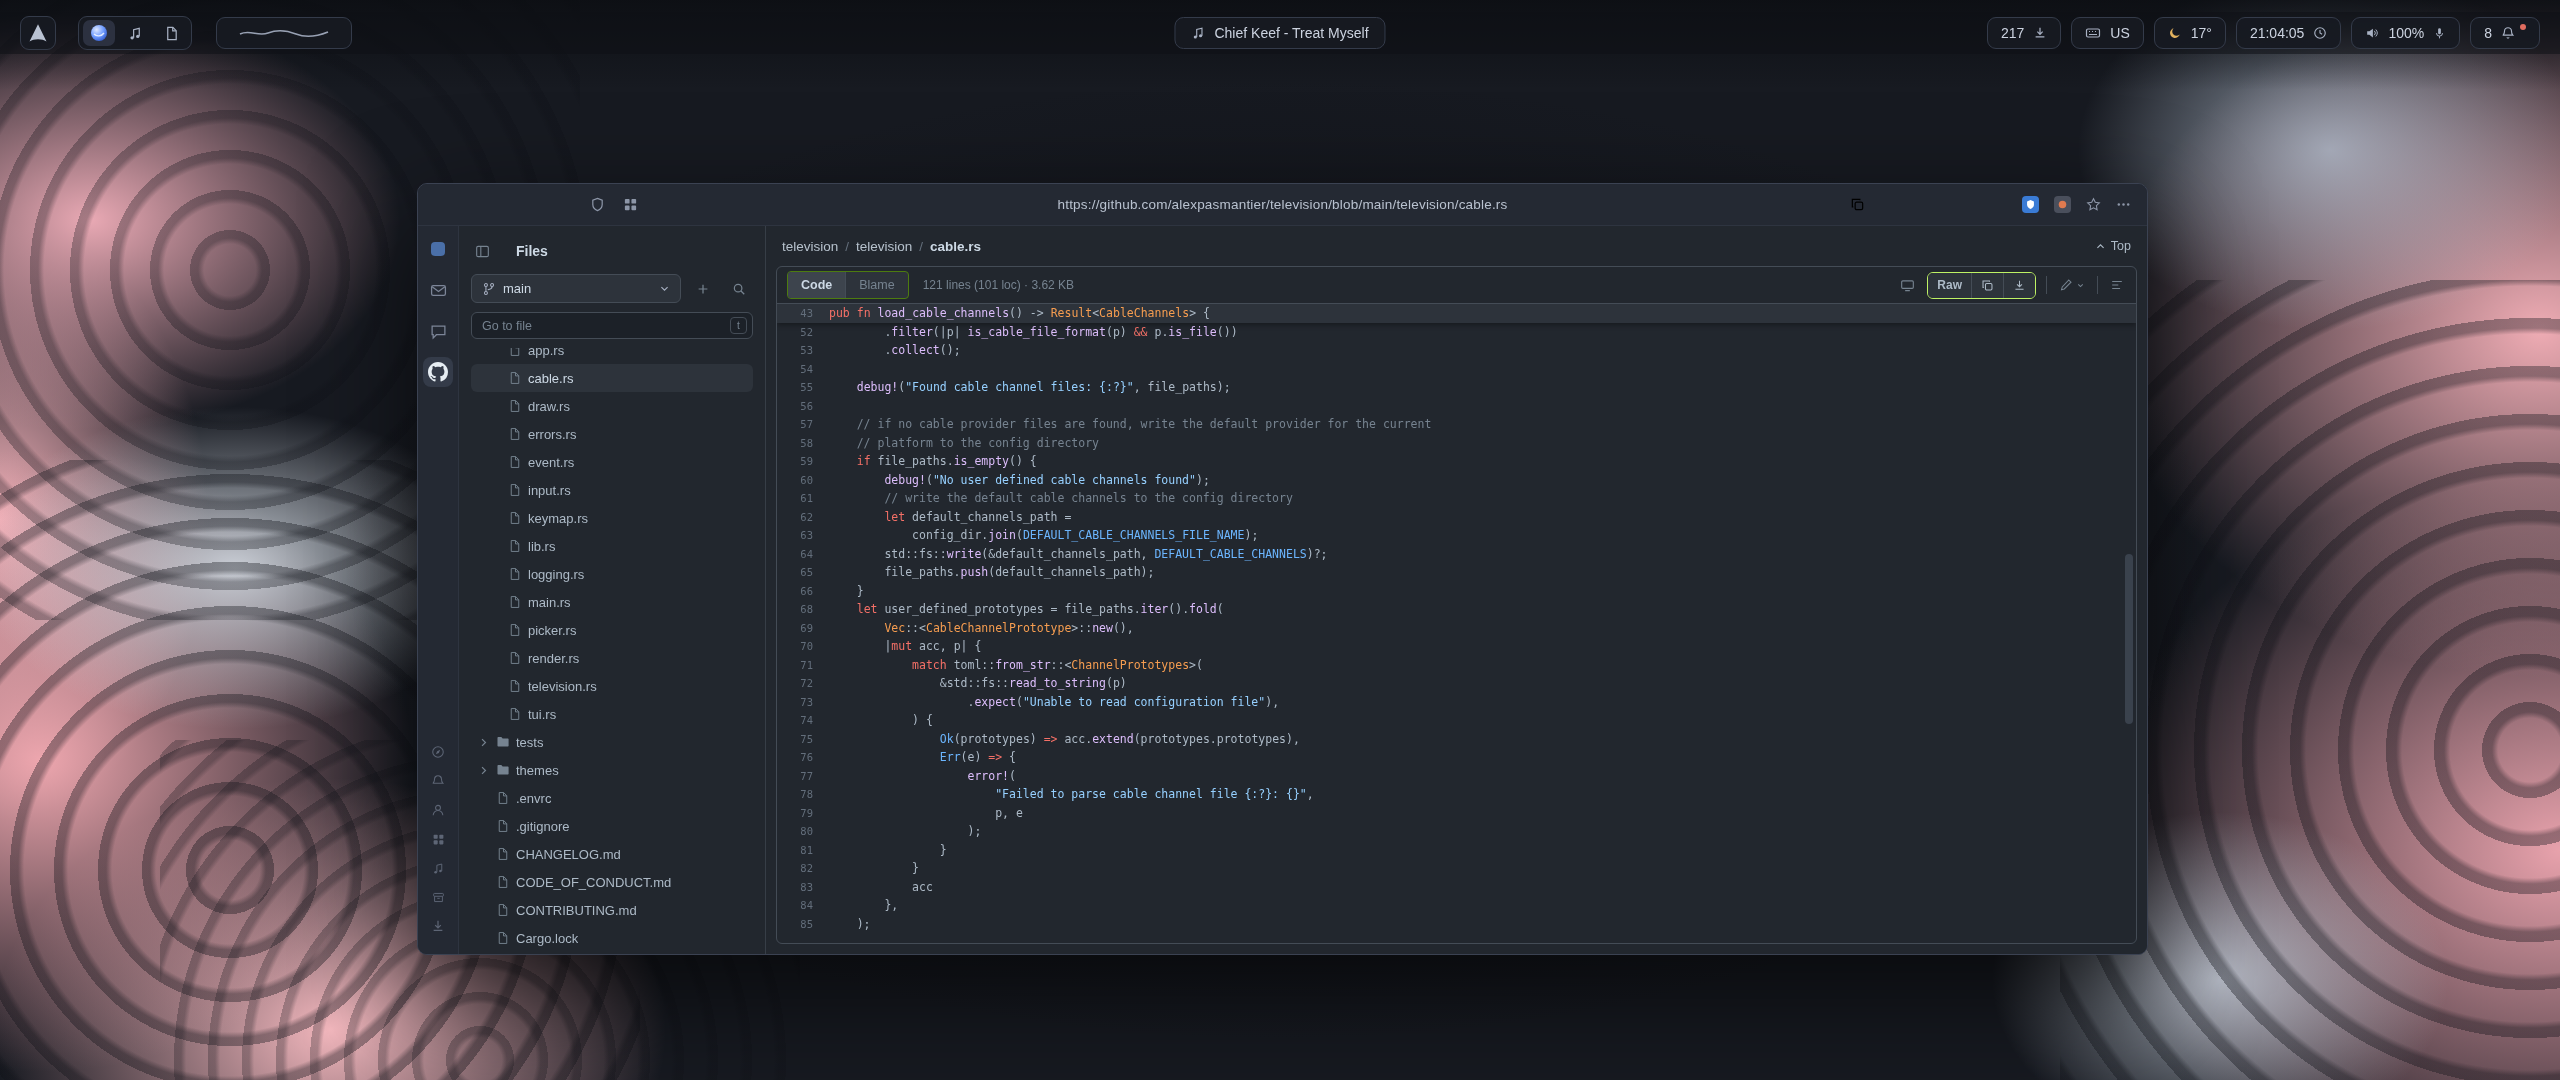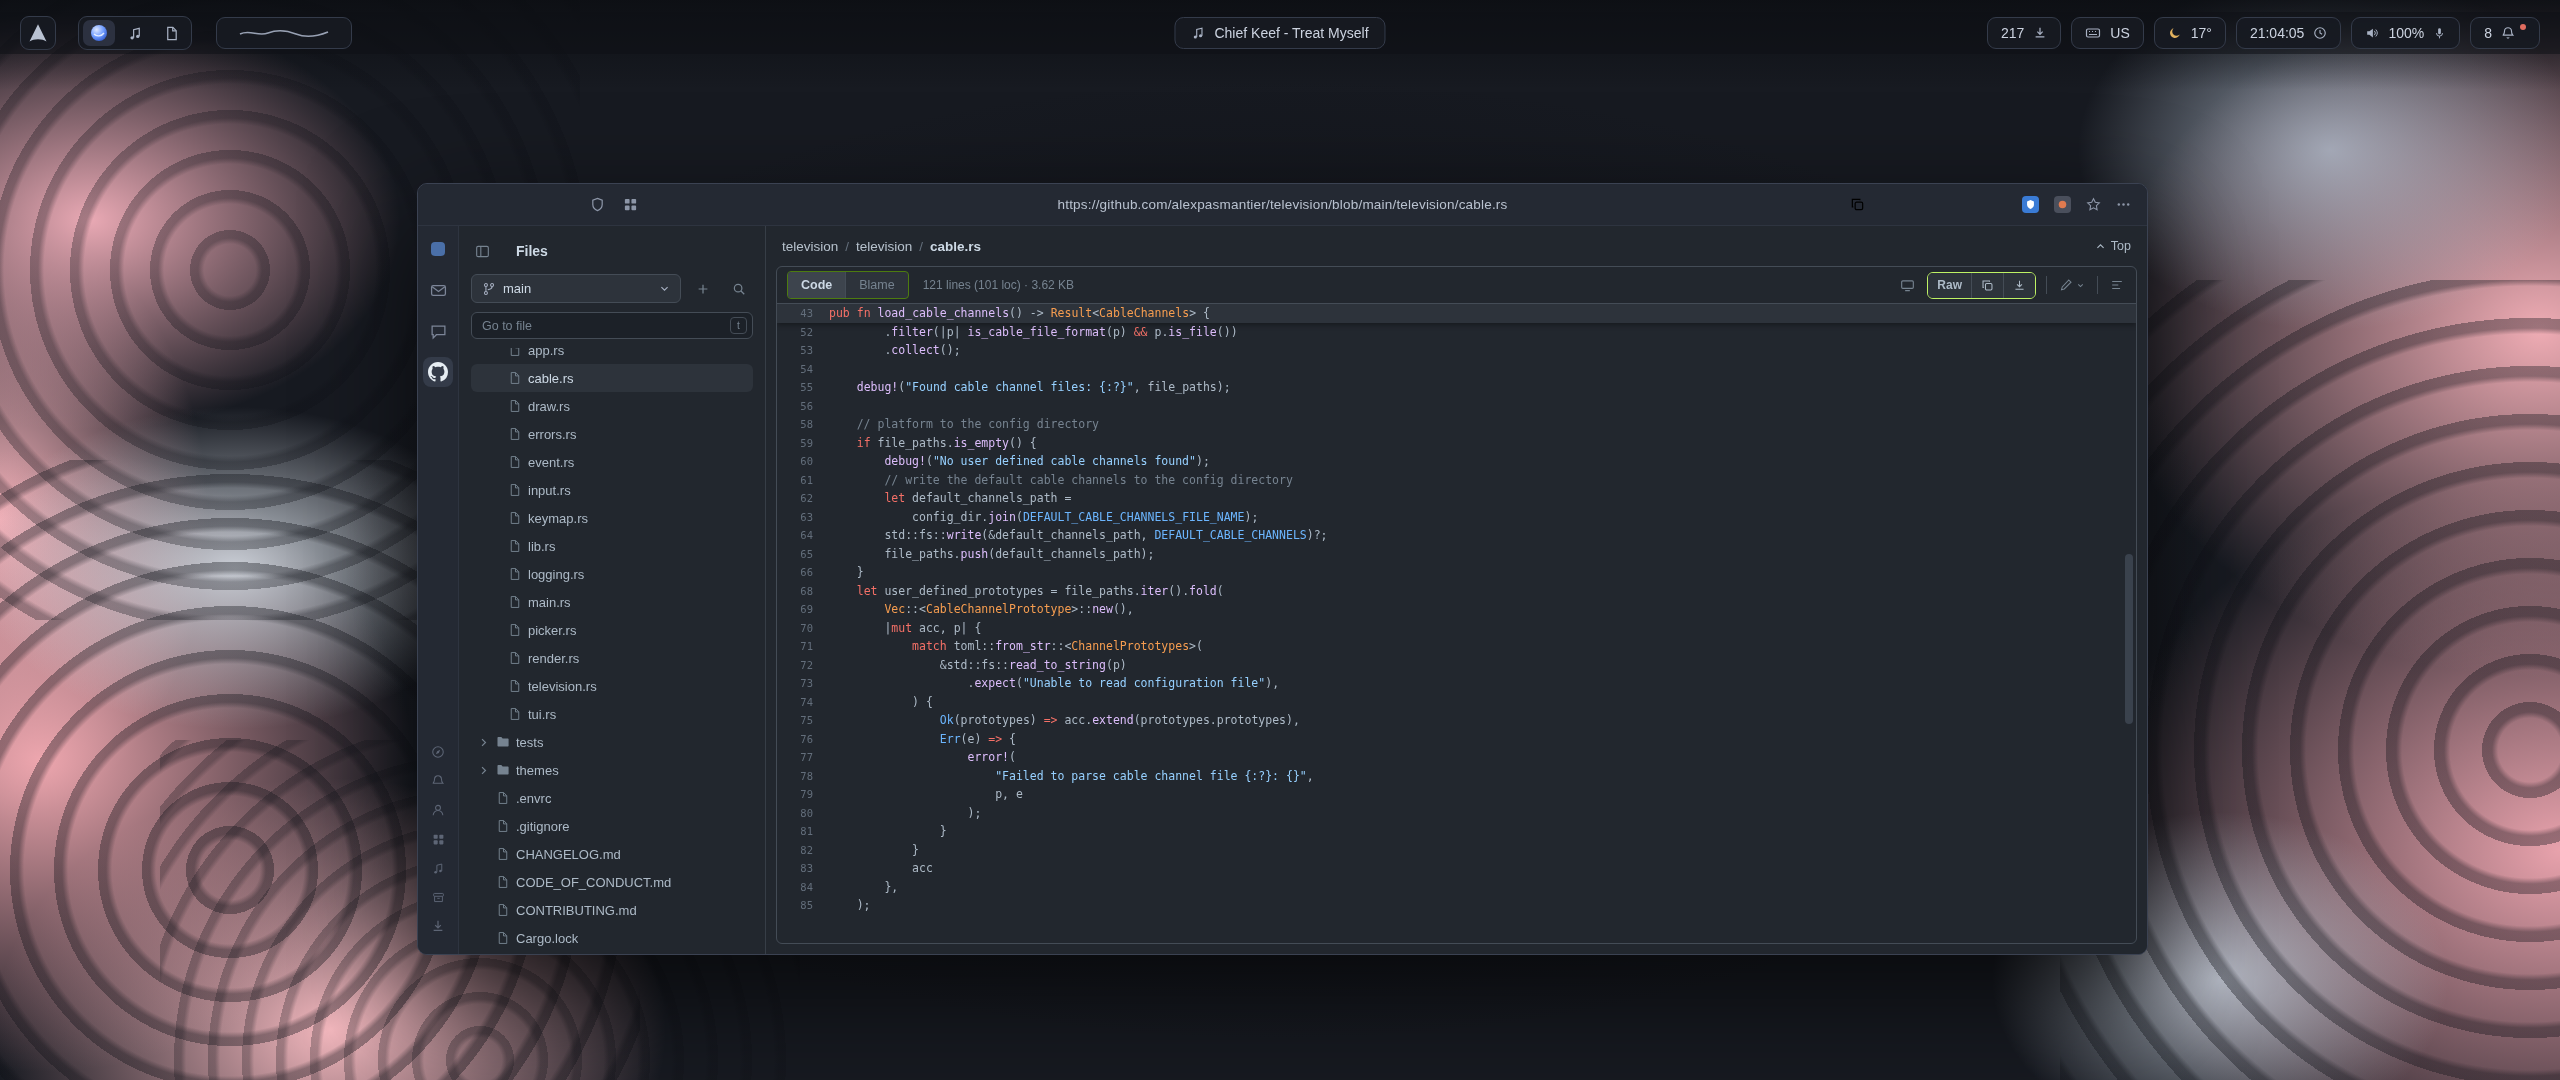--- a/index.html
+++ b/index.html
@@ -743,20 +743,24 @@
                 </div>
                 <div class="crow">
                   <span class="ln">55</span>
                   <span class="lc"><span class="tp">    </span><span class="tf">debug!</span><span class="tp">(</span><span class="ts">"Found cable channel files: {:?}"</span><span class="tp">, file_paths);</span></span>
                 </div>
                 <div class="crow">
                   <span class="ln">56</span>
                   <span class="lc"></span>
                 </div>
                 <div class="crow">
+                  <span class="ln">57</span>
+                  <span class="lc"><span class="tc">    // if no cable provider files are found, write the default provider for the current</span></span>
+                </div>
+                <div class="crow">
                   <span class="ln">58</span>
                   <span class="lc"><span class="tc">    // platform to the config directory</span></span>
                 </div>
                 <div class="crow">
                   <span class="ln">59</span>
                   <span class="lc"><span class="tp">    </span><span class="tk">if</span><span class="tp"> file_paths.</span><span class="tf">is_empty</span><span class="tp">() {</span></span>
                 </div>
                 <div class="crow">
                   <span class="ln">60</span>
                   <span class="lc"><span class="tp">        </span><span class="tf">debug!</span><span class="tp">(</span><span class="ts">"No user defined cable channels found"</span><span class="tp">);</span></span>

